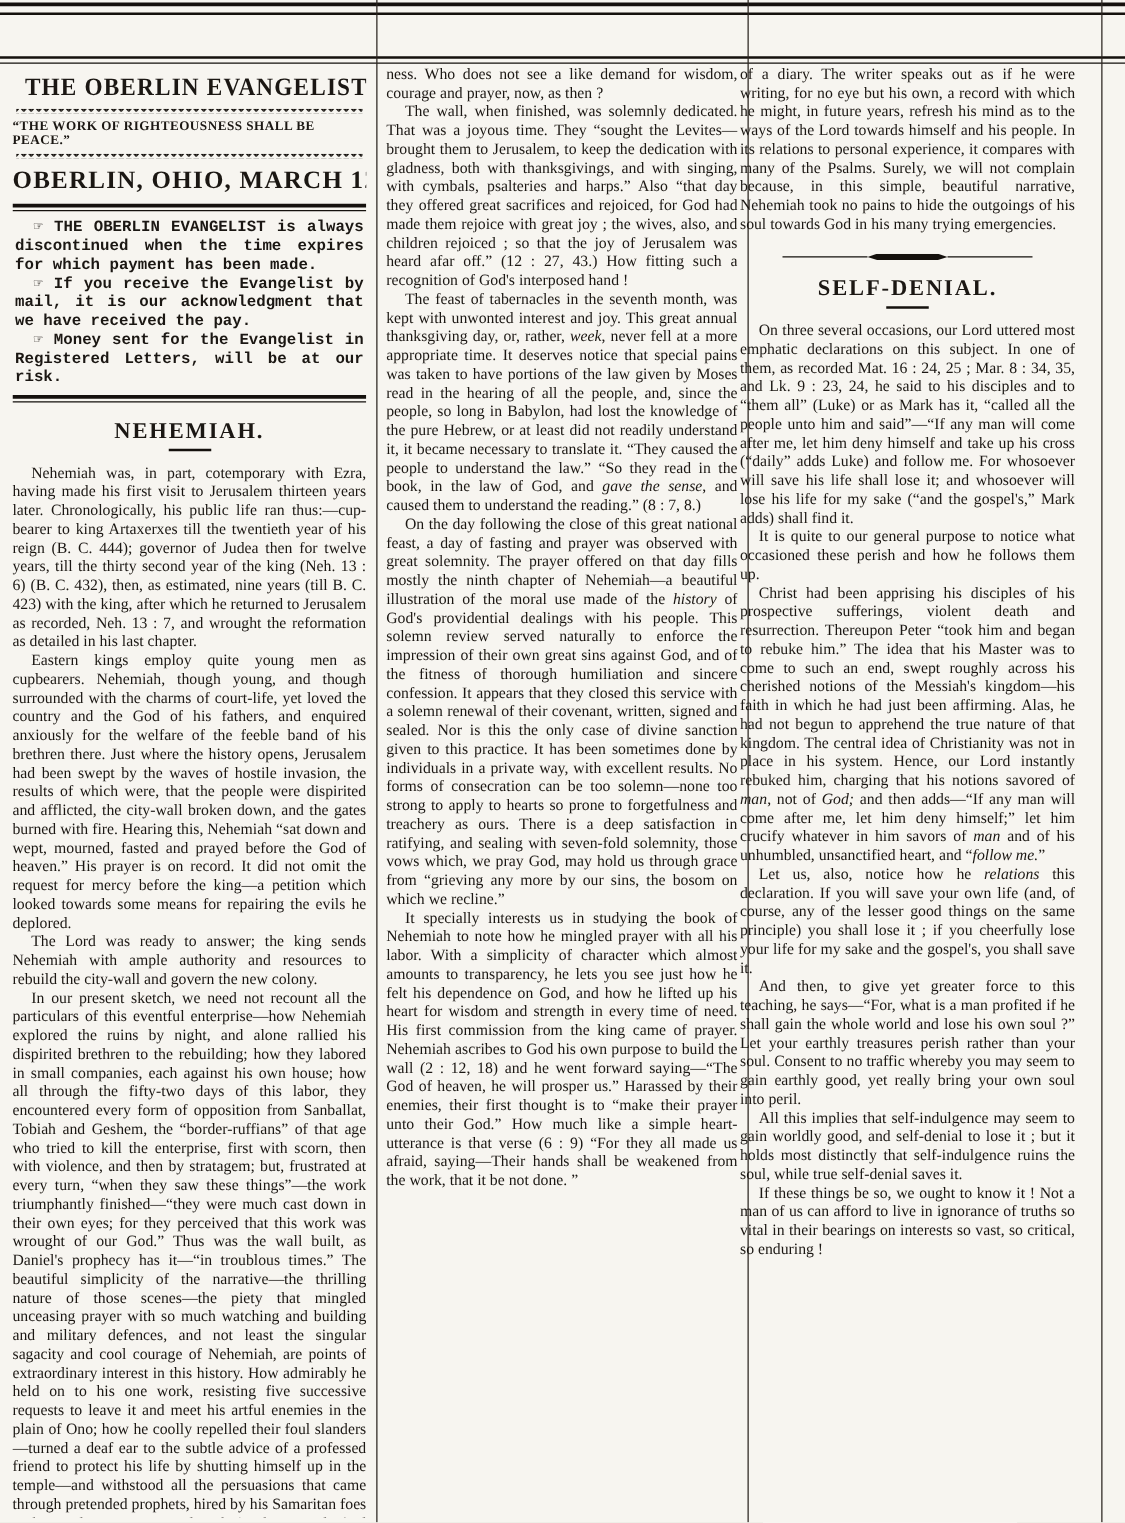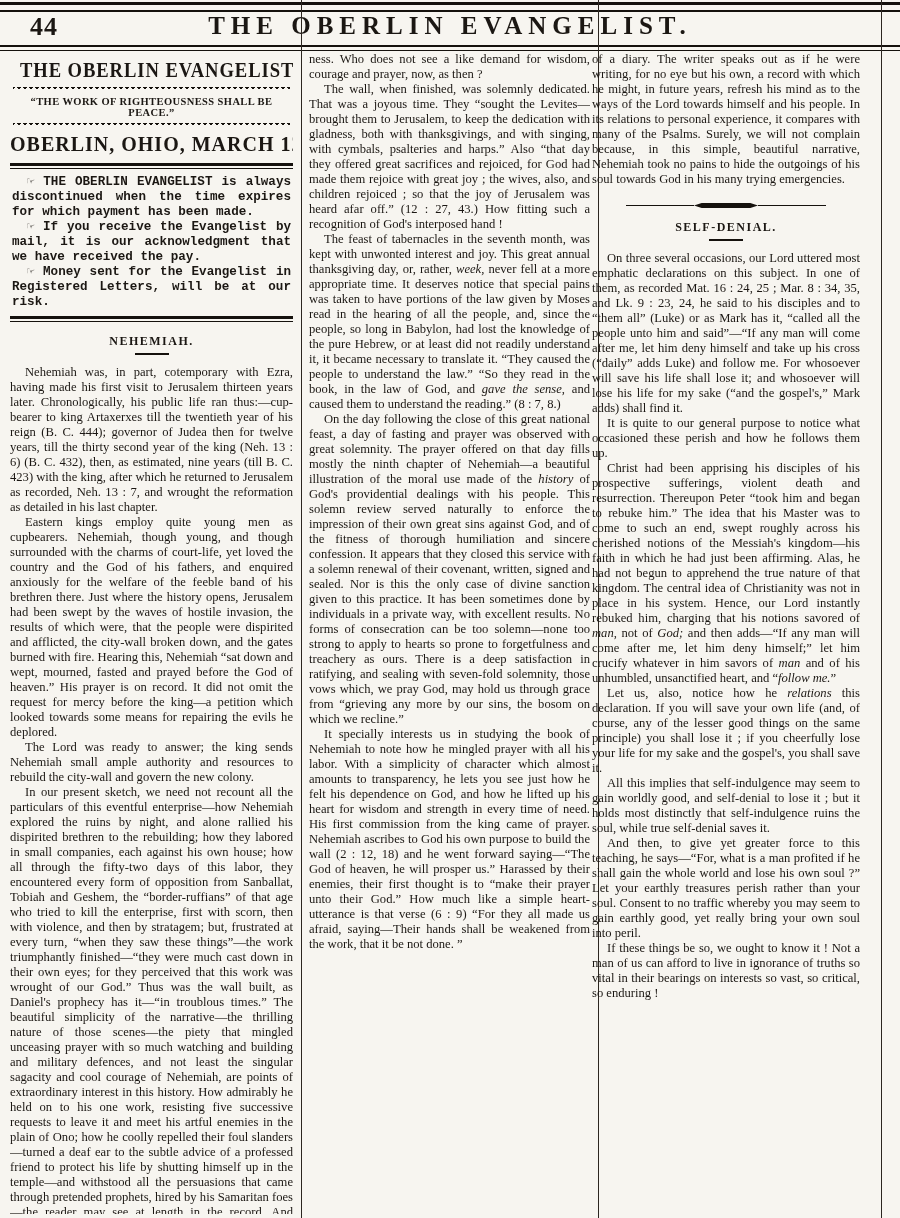--- a/index.html
+++ b/index.html
@@ -25,48 +25,44 @@
   .col1{left:10px;width:283px;}
   .col2{left:309px;width:281px;}
   .col3{left:592px;width:268px;}
   
   .mast-title{margin-top:7px;text-align:center;font-size:20px;font-weight:bold;
     letter-spacing:1px;white-space:nowrap;transform:scaleX(0.93);transform-origin:center;}
   .wavy{height:4px;margin:5px 3px;
     background:
       linear-gradient(135deg,#15110d 25%,transparent 25%) 0 0/6px 4px repeat-x,
       linear-gradient(45deg,transparent 75%,#15110d 75%) 0 0/6px 4px repeat-x;}
-  .motto{text-align:center;font-size:10.5px;font-weight:bold;letter-spacing:0.4px;margin:2px 0;}
+  .motto{font-size:10.5px;font-weight:bold;letter-spacing:0.4px;margin:2px 0;}
   .dateline{text-align:right;font-size:20px;font-weight:bold;letter-spacing:1px;margin:6px 0 7px;white-space:nowrap;}
   .mrule{height:2px;border-top:3px solid #15110d;border-bottom:1px solid #15110d;margin:2px 0 6px;}
   .notices{margin:4px 2px 6px;}
   .notices p{margin:5px 0;font-size:10.7px;font-weight:bold;line-height:1.4;
     text-indent:12px;text-align:justify;font-family:Liberation Mono, monospace;}
   .hand{font-weight:normal;font-size:12px;}
   
-  .art-head{text-align:center;font-weight:bold;font-size:12px;letter-spacing:1.5px;margin:12px 0 4px;}
+  .art-head{text-align:center;font-weight:bold;font-size:18px;letter-spacing:1.5px;margin:12px 0 4px;}
   .head-rule{width:34px;border-top:2px solid #15110d;margin:0 auto 10px;}
   .art p{margin:0;text-indent:15px;text-align:justify;font-size:12.6px;
     line-height:15px;hyphens:auto;}
   .swell{display:flex;align-items:center;margin:16px 34px 4px;}
   .swell .line{flex:1;height:1px;background:#15110d;}
   .swell .diamond{width:64px;height:5px;background:#15110d;
     clip-path:polygon(0 50%,12% 0,88% 0,100% 50%,88% 100%,12% 100%);}
 </style>
 </head>
 <body>
 
 <div class="page">
 
   <div class="rule-top"></div>
 
-  <div class="runhead">
-    <div class="pagenum">44</div>
-    <div class="runtitle">THE OBERLIN EVANGELIST.</div>
-  </div>
 
   <div class="rule-header"></div>
 
   <div class="vrule v1"></div>
   <div class="vrule v2"></div>
   <div class="vrule v3"></div>
 
   <div class="col col1 art">
 
     <div>
@@ -83,21 +79,21 @@
         <p><span class="hand">☞</span> <span>Money sent for the Evangelist in Registered Letters, will be at our risk.</span></p>
       </div>
       <div class="mrule"></div>
     </div>
 
     <div class="art-head">NEHEMIAH.</div>
     <div class="head-rule"></div>
 
     <p>Nehemiah was, in part, cotemporary with Ezra, having made his first visit to Jerusalem thirteen years later.  Chronologically, his public life ran thus:—cup-bearer to king Artaxerxes till the twentieth year of his reign (B. C. 444); governor of Judea then for twelve years, till the thirty second year of the king (Neh. 13 : 6) (B. C. 432), then, as estimated, nine years (till B. C. 423) with the king, after which he returned to Jerusalem as recorded, Neh. 13 : 7, and wrought the reformation as detailed in his last chapter.</p>
     <p>Eastern kings employ quite young men as cupbearers.  Nehemiah, though young, and though surrounded with the charms of court-life, yet loved the country and the God of his fathers, and enquired anxiously for the welfare of the feeble band of his brethren there.  Just where the history opens, Jerusalem had been swept by the waves of hostile invasion, the results of which were, that the people were dispirited and afflicted, the city-wall broken down, and the gates burned with fire.  Hearing this, Nehemiah “sat down and wept, mourned, fasted and prayed before the God of heaven.”  His prayer is on record.  It did not omit the request for mercy before the king—a petition which looked towards some means for repairing the evils he deplored.</p>
-    <p>The Lord was ready to answer; the king sends Nehemiah small ample authority and resources to rebuild the city-wall and govern the new colony.</p>
+    <p>The Lord was ready to answer; the king sends Nehemiah with ample authority and resources to rebuild the city-wall and govern the new colony.</p>
     <p>In our present sketch, we need not recount all the particulars of this eventful enterprise—how Nehemiah explored the ruins by night, and alone rallied his dispirited brethren to the rebuilding; how they labored in small companies, each against his own house; how all through the fifty-two days of this labor, they encountered every form of opposition from Sanballat, Tobiah and Geshem, the “border-ruffians” of that age who tried to kill the enterprise, first with scorn, then with violence, and then by stratagem; but, frustrated at every turn, “when they saw these things”—the work triumphantly finished—“they were much cast down in their own eyes; for they perceived that this work was wrought of our God.”  Thus was the wall built, as Daniel's prophecy has it—“in troublous times.”  The beautiful simplicity of the narrative—the thrilling nature of those scenes—the piety that mingled unceasing prayer with so much watching and building and military defences, and not least the singular sagacity and cool courage of Nehemiah, are points of extraordinary interest in this history.  How admirably he held on to his one work, resisting five successive requests to leave it and meet his artful enemies in the plain of Ono; how he coolly repelled their foul slanders—turned a deaf ear to the subtle advice of a professed friend to protect his life by shutting himself up in the temple—and withstood all the persuasions that came through pretended prophets, hired by his Samaritan foes—the reader may see at length in the record.  And having read it, let him infer—so should good men build up Christ's kingdom, whether in Judea, Ohio, or Kansas; so should they stedfastly press on the building of the wall even in troublous times, whether the enemies be Sanballat the Horonite, with Tobiah, the Ammonite; or those who withstand God's truth and inveigle souls to ruin in our times.  We confess that, in reading this record over and over, we have often been reminded of the crusade waged by the Slave Power against the cause of God and the oppressed—against the interests of humanity, freedom and righteous-</p>
   </div>
 
   <div class="col col2 art">
     <p style="text-indent:0">ness.  Who does not see a like demand for wisdom, courage and prayer, now, as then ?</p>
     <p>The wall, when finished, was solemnly dedicated.  That was a joyous time.  They “sought the Levites—brought them to Jerusalem, to keep the dedication with gladness, both with thanksgivings, and with singing, with cymbals, psalteries and harps.”  Also “that day they offered great sacrifices and rejoiced, for God had made them rejoice with great joy ; the wives, also, and children rejoiced ; so that the joy of Jerusalem was heard afar off.”  (12 : 27, 43.)  How fitting such a recognition of God's interposed hand !</p>
     <p>The feast of tabernacles in the seventh month, was kept with unwonted interest and joy.  This great annual thanksgiving day, or, rather, <i>week</i>, never fell at a more appropriate time.  It deserves notice that special pains was taken to have portions of the law given by Moses read in the hearing of all the people, and, since the people, so long in Babylon, had lost the knowledge of the pure Hebrew, or at least did not readily understand it, it became necessary to translate it.  “They caused the people to understand the law.”  “So they read in the book, in the law of God, and <i>gave the sense</i>, and caused them to understand the reading.”  (8 : 7, 8.)</p>
     <p>On the day following the close of this great national feast, a day of fasting and prayer was observed with great solemnity.  The prayer offered on that day fills mostly the ninth chapter of Nehemiah—a beautiful illustration of the moral use made of the <i>history</i> of God's providential dealings with his people.  This solemn review served naturally to enforce the impression of their own great sins against God, and of the fitness of thorough humiliation and sincere confession.  It appears that they closed this service with a solemn renewal of their covenant, written, signed and sealed.  Nor is this the only case of divine sanction given to this practice.  It has been sometimes done by individuals in a private way, with excellent results.  No forms of consecration can be too solemn—none too strong to apply to hearts so prone to forgetfulness and treachery as ours.  There is a deep satisfaction in ratifying, and sealing with seven-fold solemnity, those vows which, we pray God, may hold us through grace from “grieving any more by our sins, the bosom on which we recline.”</p>
     <p>It specially interests us in studying the book of Nehemiah to note how he mingled prayer with all his labor.  With a simplicity of character which almost amounts to transparency, he lets you see just how he felt his dependence on God, and how he lifted up his heart for wisdom and strength in every time of need.  His first commission from the king came of prayer.  Nehemiah ascribes to God his own purpose to build the wall (2 : 12, 18) and he went forward saying—“The God of heaven, he will prosper us.”  Harassed by their enemies, their first thought is to “make their prayer unto their God.”  How much like a simple heart-utterance is that verse (6 : 9) “For they all made us afraid, saying—Their hands shall be weakened from the work, that it be not done.  ”</p>
 
@@ -112,19 +108,19 @@
       <div class="line"></div>
     </div>
 
     <div class="art-head">SELF-DENIAL.</div>
     <div class="head-rule"></div>
 
     <p>On three several occasions, our Lord uttered most emphatic declarations on this subject.  In one of them, as recorded Mat. 16 : 24, 25 ;  Mar. 8 :  34, 35, and Lk. 9 : 23, 24, he said to his disciples and to “them all” (Luke) or as Mark has it, “called all the people unto him and said”—“If any man will come after me, let him deny himself and take up his cross (“daily” adds Luke) and follow me.  For whosoever will save his life shall lose it; and whosoever will lose his life for my sake (“and the gospel's,” Mark adds) shall find it.</p>
     <p>It is quite to our general purpose to notice what occasioned these perish and how he follows them up.</p>
     <p>Christ had been apprising his disciples of his prospective sufferings, violent death and resurrection.  Thereupon Peter “took him and began to rebuke him.”  The idea that his Master was to come to such an end, swept roughly across his cherished notions of the Messiah's kingdom—his faith in which he had just been affirming.  Alas, he had not begun to apprehend the true nature of that kingdom.  The central idea of Christianity was not in place in his system.  Hence, our Lord instantly rebuked him, charging that his notions savored of <i>man</i>, not of <i>God;</i> and then adds—“If any man will come after me, let him deny himself;” let him crucify whatever in him savors of <i>man</i> and of his unhumbled, unsanctified heart, and “<i>follow me.</i>”</p>
     <p>Let us, also, notice how he <i>relations</i> this declaration.  If you will save your own life (and, of course, any of the lesser good things on the same principle) you shall lose it ; if you cheerfully lose  your life for my sake and the gospel's, you shall save it.</p>
+    <p>And then, to give  yet greater force to this teaching, he says—“For, what is a man profited  if  he  shall  gain  the whole world and lose his own soul ?”  Let  your earthly treasures perish rather than  your soul.  Consent to no traffic whereby you may seem to gain earthly good, yet really bring your own soul into peril.</p>
     <p>All this implies that self-indulgence may seem to gain worldly good, and self-denial to lose it ; but it holds most distinctly that self-indulgence ruins the soul, while true self-denial saves it.</p>
-    <p>And then, to give  yet greater force to this teaching, he says—“For, what is a man profited  if  he  shall  gain  the whole world and lose his own soul ?”  Let  your earthly treasures perish rather than  your soul.  Consent to no traffic whereby you may seem to gain earthly good, yet really bring your own soul into peril.</p>
     <p>If these things be so, we ought to know it !  Not a man of us can afford to live in ignorance of truths so vital in their bearings on interests so vast, so critical, so enduring !</p>
 
   </div>
 
 </div>
 
 </body></html>

